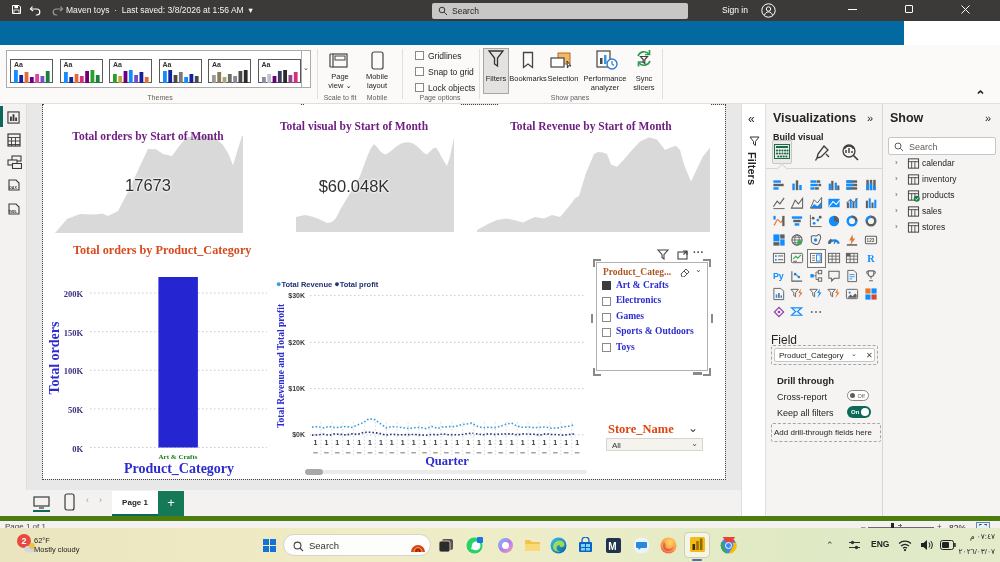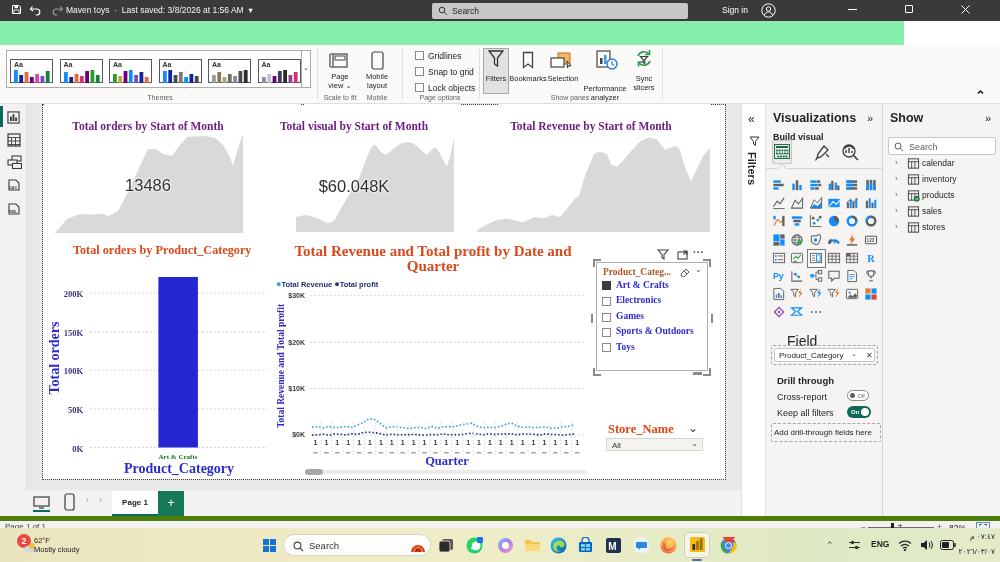--- a/index.html
+++ b/index.html
@@ -1,17 +1,17 @@
 <!DOCTYPE html>
 <html><head><meta charset="utf-8">
 <style>
 html,body{margin:0;padding:0;width:1000px;height:562px;overflow:hidden;font-family:"Liberation Sans",sans-serif;}
 *{box-sizing:border-box;}
 .abs{position:absolute;}
-#app{position:relative;width:904px;height:562px;background:#86efac;}
+#app{position:relative;width:904px;height:562px;background:#0369a1;}
 
 #titlebar{left:0;top:0;width:1000px;height:21px;background:#3b3a39;color:#fff;}
 #titlebar .tbtxt{position:absolute;left:66px;top:5px;font-size:8.5px;color:#f5f5f5;}
 #tbsearch{position:absolute;left:432px;top:3px;width:256px;height:16px;background:#c9c7c5;border-radius:2px;color:#201f1e;font-size:8.5px;}
 
 #menubar{left:0;top:21px;width:1000px;height:24px;background:#fbfaf9;}
 .menuitem{position:absolute;top:6px;font-size:10px;color:#252423;font-weight:700;}
 .green{color:#0c695a;}
 #sharebtn{position:absolute;left:941px;top:4px;width:57px;height:17px;background:#157856;border-radius:3px;color:#fff;font-size:8.5px;text-align:center;line-height:17px;font-weight:700;}
 
@@ -200,21 +200,21 @@
         <path d="M17 9l4 5-2.5-.4-1 2.4z" fill="#fff" stroke="#333" stroke-width="1"></path>
       </svg>
     <div class="rbtn" style="left:547px;top:29px;width:32px">Selection</div>
     <svg class="abs" style="left:596px;top:5px" width="22" height="21" viewBox="0 0 22 21">
         <rect x="1" y="1" width="13" height="16" fill="none" stroke="#444" stroke-width="1.2"></rect>
         <rect x="4" y="8" width="2.5" height="6" fill="#444"></rect>
         <rect x="8" y="5" width="2.5" height="9" fill="#3a96dd"></rect>
         <circle cx="16" cy="14" r="5" fill="#fff" stroke="#2b7cd3" stroke-width="1.4"></circle>
         <path d="M16 11v3l2 1.5" stroke="#2b7cd3" stroke-width="1.2" fill="none"></path>
       </svg>
-    <div class="rbtn" style="left:582px;top:39px;width:46px">Performance<br>analyzer</div>
+    <div class="rbtn" style="left:582px;top:29px;width:46px">Performance<br>analyzer</div>
     <svg class="abs" style="left:633px;top:4px" width="22" height="22" viewBox="0 0 22 22">
         <path d="M5 7a6.5 6.5 0 0 1 11-2" fill="none" stroke="#2e9e4f" stroke-width="1.7"></path>
         <path d="M16.5 1v4.5H12" fill="none" stroke="#2e9e4f" stroke-width="1.7"></path>
         <path d="M17 12a6.5 6.5 0 0 1-11 2" fill="none" stroke="#2e9e4f" stroke-width="1.7"></path>
         <path d="M5.5 17.5V13H10" fill="none" stroke="#2e9e4f" stroke-width="1.7"></path>
         <path d="M7.5 7.5h7l-2.7 3v4l-1.6-1.2v-2.8z" fill="#fff" stroke="#444" stroke-width="1.2"></path>
       </svg>
     <div class="rbtn" style="left:630px;top:29px;width:28px">Sync<br>slicers</div>
     <div class="glabel" style="left:520px;width:100px">Show panes</div>
       <div class="rdiv" style="left:662px"></div>
@@ -251,24 +251,24 @@
   <div class="abs" id="canvas">
     <div id="page">
       <div class="abs" style="left:1px;top:-1px;width:256px;height:2px;background:#fff"></div>
         <div class="abs" style="left:261px;top:-1px;width:156px;height:2px;background:#fff"></div>
         <div class="abs" style="left:456px;top:-1px;width:212px;height:2px;background:#fff"></div>
 <svg class="abs" style="left:0;top:0" width="682" height="374">
           <polygon points="12,128 24,114 37,109 52,109.5 59,108.5 65,111 75,106 85,87 97,61 105,44 113,44.2 120,49 129,51 137,40 144,32 152,31.5 160,31 168,32 173,33.5 180,40 186,50 190,60.4 194,47 199,31 200,30.7 200,128" fill="#d9d9d9"></polygon>
           <polygon points="253,127 253,112 262,110 269,111.5 276,114 284,118 289,117 293,113 297,105 303,95 310,83 317,71 324,52 328,43 331,39 334,42 337,46 340,48.5 343,49.5 348,46 354,41 358,38.5 362,37.5 366,37.2 370,38.5 374,41 378,45 381,48 384,49.5 387,46.5 390,43.5 393,42.6 396,47 399,53 402,58 404,61 407,52 409,42 411,33 411,127" fill="#d9d9d9"></polygon>
           <polygon points="434,127 434,125 446,118.4 454,115.1 463,113.4 471,115.1 480,117.6 486,114.5 492,112.1 501,113.4 509,110 517,112.1 526,101.6 532,93.2 536,91.1 543,68 551,49.1 555,47 560,47.5 564,49.1 568,59.6 574,61.7 580,55.4 589,44.9 597,36.5 606,32.3 614,34.4 622,44.9 627,42.8 633,40.7 637,44.9 641,59.6 648,76.4 654,63.8 660,51.2 667,42.8 667,127" fill="#d9d9d9"></polygon>
         </svg>
-<div class="bs kpit" style="left:25px;top:15px;width:160px;font-family:Liberation Serif, serif;">Total orders by Start of Month</div>
+<div class="bs kpit" style="left:25px;top:25px;width:160px;font-family:Liberation Serif, serif;">Total orders by Start of Month</div>
 <div class="bs kpit" style="left:231px;top:15px;width:160px;">Total visual by Start of Month</div>
 <div class="bs kpit" style="left:465px;top:15px;width:166px;">Total Revenue by Start of Month</div>
-<div class="num" style="left:55px;top:71px;width:100px;">13486</div>
+<div class="num" style="left:55px;top:71px;width:100px;">17673</div>
 <div class="num" style="left:261px;top:72px;width:100px;">$60.048K</div>
 <div class="bs orat" style="left:30px;top:138px;width:174px;font-size:12.2px;white-space:nowrap;">Total orders by Product_Category</div>
 <svg class="abs" style="left:0;top:0" width="682" height="374">
           <line x1="47" y1="188.1" x2="224" y2="188.1" stroke="#c9c9c9" stroke-width="1" stroke-dasharray="1.5,2.5"></line>
           <line x1="47" y1="226.7" x2="224" y2="226.7" stroke="#c9c9c9" stroke-width="1" stroke-dasharray="1.5,2.5"></line>
           <line x1="47" y1="265.3" x2="224" y2="265.3" stroke="#c9c9c9" stroke-width="1" stroke-dasharray="1.5,2.5"></line>
           <line x1="47" y1="303.9" x2="224" y2="303.9" stroke="#c9c9c9" stroke-width="1" stroke-dasharray="1.5,2.5"></line>
           <line x1="47" y1="342.5" x2="224" y2="342.5" stroke="#c9c9c9" stroke-width="1" stroke-dasharray="1.5,2.5"></line>
           <line x1="267" y1="190.6" x2="541" y2="190.6" stroke="#c9c9c9" stroke-width="1" stroke-dasharray="1.5,2.5"></line>
           <line x1="267" y1="237.3" x2="541" y2="237.3" stroke="#c9c9c9" stroke-width="1" stroke-dasharray="1.5,2.5"></line>
@@ -277,21 +277,20 @@
           <rect x="115.4" y="172" width="39.5" height="170.5" fill="#2525d1"></rect>
         </svg>
 <div class="bs axl" style="left:8px;top:184.1px;width:32px;">200K</div>
 <div class="bs axl" style="left:8px;top:222.7px;width:32px;">150K</div>
 <div class="bs axl" style="left:8px;top:261.3px;width:32px;">100K</div>
 <div class="bs axl" style="left:8px;top:299.9px;width:32px;">50K</div>
 <div class="bs axl" style="left:8px;top:338.5px;width:32px;">0K</div>
 <div class="bs" style="left:100px;top:348px;width:70px;text-align:center;font-size:7px;color:#0e7a0e;">Art &amp; Crafts</div>
 <div class="bs blut" style="left:66px;top:356px;width:140px;font-size:14px;">Product_Category</div>
 <div class="bs blut" style="left:-49px;top:245px;width:122px;font-size:14px;transform:rotate(-90deg);">Total orders</div>
-<div class="bs orat" style="left:240px;top:139px;width:300px;font-size:15px;line-height:15px;">Total Revenue and Total profit by Date and Quarter</div>
 <div class="abs" style="left:233px;top:173.5px;font-size:7.5px;font-weight:700;color:#1f2d6e;"><span style="color:#359fe3;font-size:9px;">●</span>Total Revenue <span style="color:#27357e;font-size:9px;">●</span>Total profit</div>
 <div class="abs" style="left:232px;top:187.1px;width:30px;text-align:right;font-size:7px;font-weight:700;color:#3a3a3a;">$30K</div>
 <div class="abs" style="left:232px;top:233.8px;width:30px;text-align:right;font-size:7px;font-weight:700;color:#3a3a3a;">$20K</div>
 <div class="abs" style="left:232px;top:280.1px;width:30px;text-align:right;font-size:7px;font-weight:700;color:#3a3a3a;">$10K</div>
 <div class="abs" style="left:232px;top:326.4px;width:30px;text-align:right;font-size:7px;font-weight:700;color:#3a3a3a;">$0K</div>
 <div class="bs blut" style="left:176px;top:256px;width:124px;font-size:9.5px;transform:rotate(-90deg);white-space:nowrap;">Total Revenue and Total profit</div>
 <svg class="abs" style="left:0;top:0" width="682" height="374">
           <polyline points="269.0,322.1 274.7,321.7 280.4,322.9 286.1,321.5 291.8,322.6 297.5,322.2 303.2,321.4 308.9,322.5 314.6,319.9 320.3,317.7 326.0,313.6 331.7,314.6 337.4,318.6 343.1,322.8 348.8,321.6 354.5,321.8 360.2,322.8 365.9,323.6 371.6,322.7 377.3,322.3 383.0,323.6 388.7,321.4 394.4,323.4 400.1,322.0 405.8,321.6 411.5,321.6 417.2,320.0 422.9,319.1 428.6,318.1 434.3,321.3 440.0,322.8 445.7,322.2 451.4,322.6 457.1,321.4 462.8,319.3 468.5,318.0 474.2,321.2 479.9,322.3 485.6,322.1 491.3,322.7 497.0,322.4 502.7,322.0 508.4,323.2 514.1,323.0 519.8,321.9 525.5,321.3 531.2,319.8" fill="none" stroke="#359fe3" stroke-width="1.6" stroke-dasharray="1.6,2"></polyline>
           <polyline points="269.0,330.1 274.7,329.9 280.4,329.2 286.1,330.3 291.8,328.9 297.5,329.4 303.2,329.9 308.9,328.9 314.6,329.4 320.3,327.4 326.0,327.2 331.7,327.7 337.4,328.6 343.1,330.1 348.8,329.2 354.5,329.8 360.2,329.7 365.9,329.6 371.6,329.4 377.3,330.0 383.0,330.2 388.7,329.5 394.4,329.8 400.1,328.8 405.8,329.8 411.5,329.7 417.2,329.8 422.9,328.8 428.6,328.1 434.3,329.0 440.0,329.8 445.7,328.7 451.4,329.4 457.1,329.0 462.8,328.9 468.5,328.8 474.2,329.9 479.9,328.9 485.6,329.1 491.3,329.3 497.0,330.1 502.7,328.8 508.4,329.4 514.1,329.6 519.8,330.1 525.5,329.6 531.2,328.9" fill="none" stroke="#27357e" stroke-width="1.6" stroke-dasharray="1.6,2"></polyline>
         </svg>
@@ -688,21 +687,21 @@
 <div class="abs" style="left:24.3px;top:201.4px;width:15px;height:15px;"><svg width="14" height="14" viewBox="0 0 15 15">
             <path d="M1.5 3h11l-4.5 4L12.5 11h-11l4.5-4z" fill="none" stroke="#118DFF" stroke-width="1.3"></path>
           </svg></div>
 <div class="abs" style="left:42.6px;top:201.4px;width:15px;height:15px;"><svg width="14" height="14" viewBox="0 0 15 15">
             <circle cx="3" cy="7.5" r="1" fill="#5f5f5f"></circle>
             <circle cx="7.5" cy="7.5" r="1" fill="#5f5f5f"></circle>
             <circle cx="12" cy="7.5" r="1" fill="#5f5f5f"></circle>
           </svg></div>
       </div>
     <div id="vizfield">
-        <div class="abs" style="left:21px;top:229px;font-size:14px;color:#252423">Field</div>
+        <div class="abs" style="left:5px;top:229px;font-size:12px;color:#252423">Field</div>
 <div class="abs" style="left:5px;top:241px;width:107px;height:20px;border:1px dashed #a8a6a4;border-radius:2px"></div>
 <div class="abs" style="left:8px;top:244px;width:101px;height:14px;background:#fff;border:1px solid #c8c6c4;border-radius:2px">
 <span style="position:absolute;left:4px;top:2px;font-size:8px;color:#252423">Product_Category</span>
 <span style="position:absolute;left:76px;top:1px;font-size:7px;color:#444">⌄</span>
 <span style="position:absolute;left:91px;top:2px;font-size:8px;color:#444">✕</span>
         </div>
 <div class="abs" style="left:11px;top:271px;font-size:9.5px;font-weight:700;color:#252423">Drill through</div>
 <div class="abs" style="left:11px;top:288px;font-size:9px;color:#252423">Cross-report</div>
 <div class="abs" style="left:81px;top:286px;width:22px;height:11px;border:1px solid #8a8886;border-radius:6px;background:#fff">
           <span style="position:absolute;left:2px;top:2px;width:5px;height:5px;border-radius:50%;background:#605e5c"></span>

